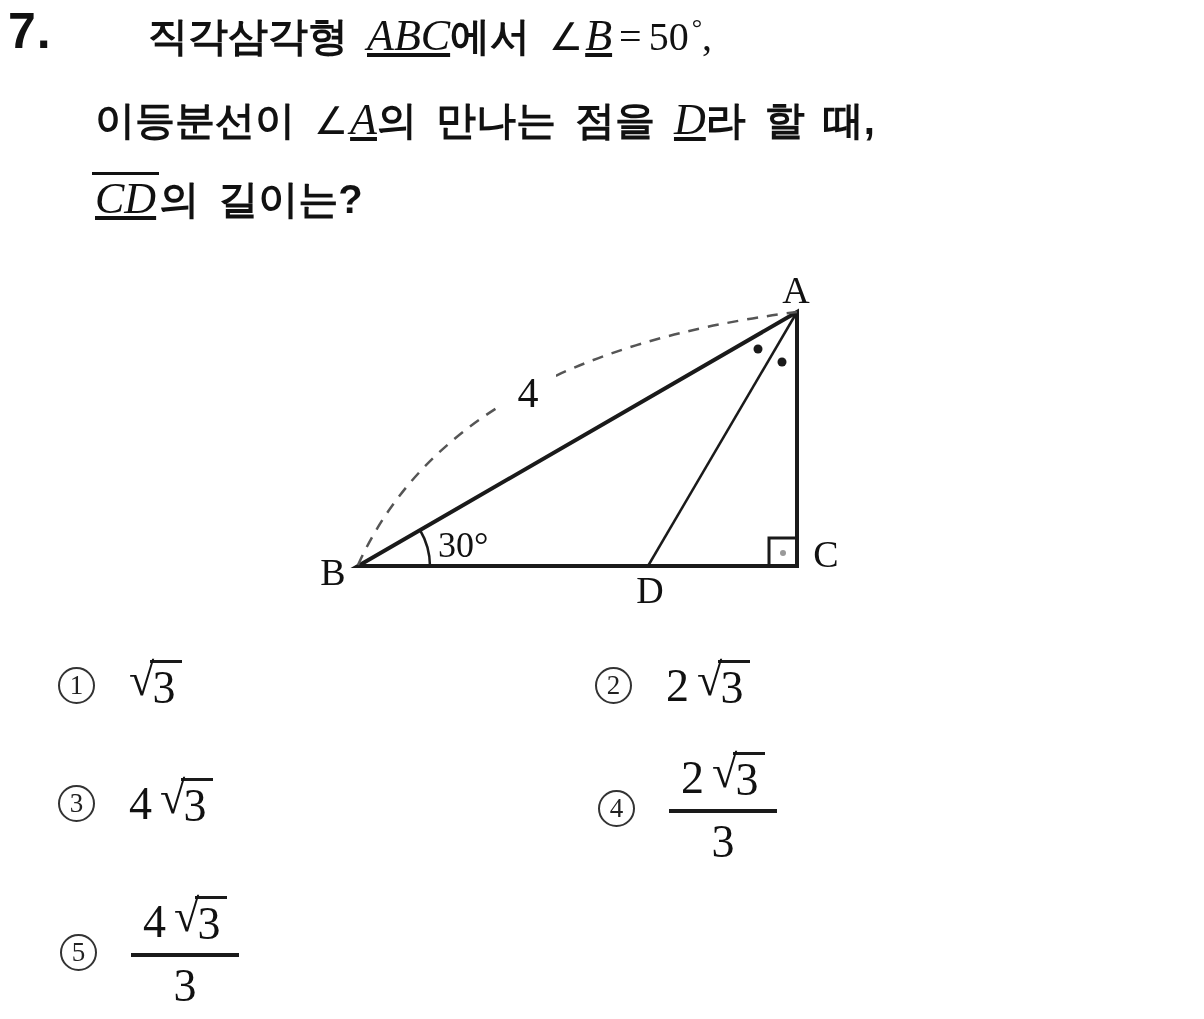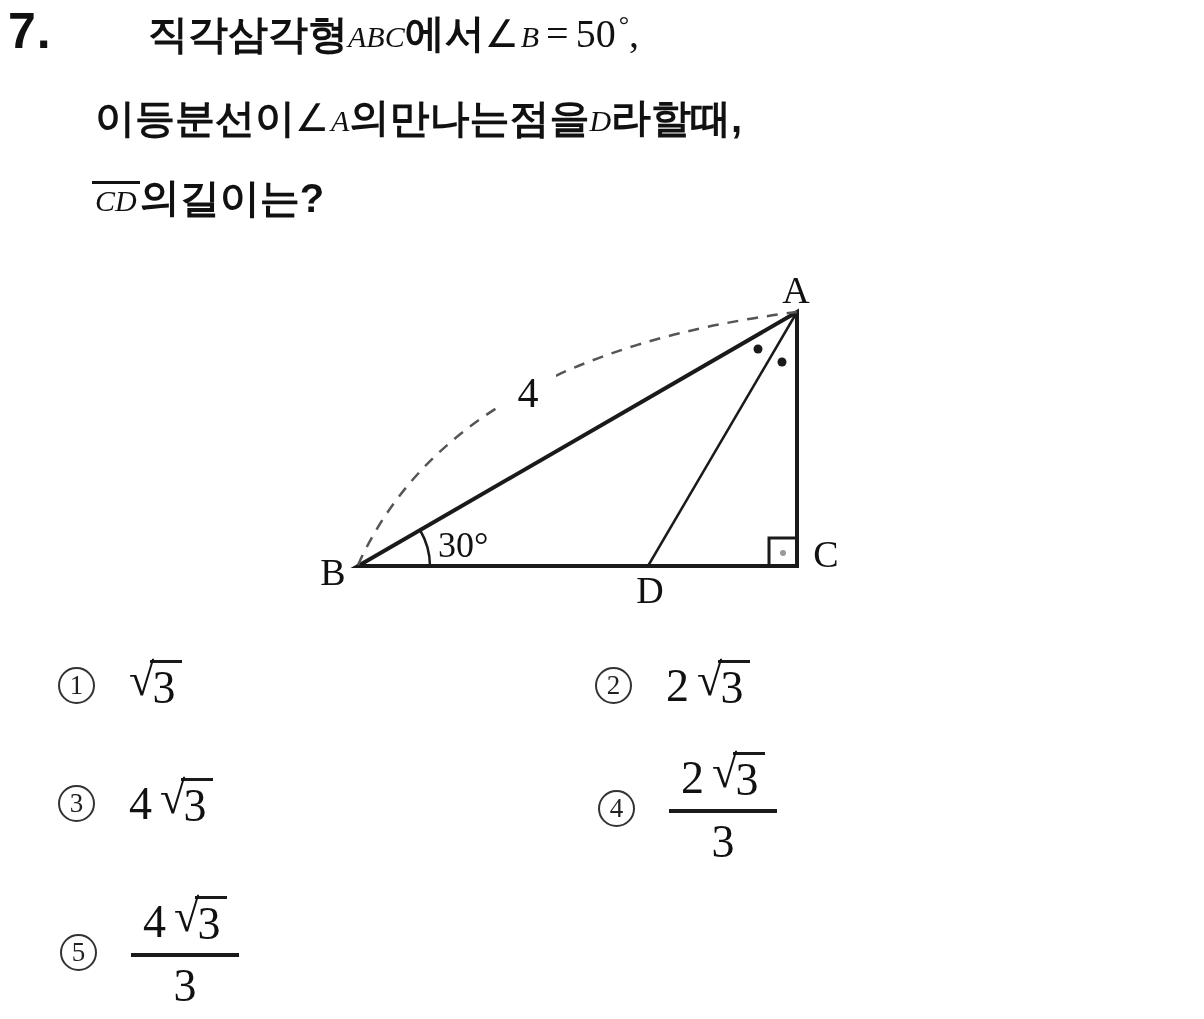--- a/index.html
+++ b/index.html
@@ -10,29 +10,29 @@
     overflow:hidden;
   }
   
   .qnum {
     position:absolute; left:8px; top:2px;
     font-family:"Liberation Sans", sans-serif;
     font-weight:700; font-size:50px; letter-spacing:1px;
   }
   .qline {
     position:absolute; white-space:nowrap;
-    display:flex; align-items:flex-end; 
+    display:flex; align-items:center; gap:19px;
     font-size:40px; line-height:1.25;
   }
   #line1 { left:148px; top:8px; }
   #line2 { left:95px;  top:92px; }
   #line3 { left:92px;  top:172px; }
   .run { white-space:nowrap; }
   .k  { font-family:"Liberation Sans", sans-serif; font-weight:700; font-size:40px; }
-  .mi { font-family:"Liberation Serif", serif; font-style:italic; font-size:30px; }
+  .mi { font-family:"Liberation Serif", serif; font-style:italic; font-size:44px;text-decoration:underline; }
   .up { font-family:"Liberation Serif", serif; font-style:normal; font-size:40px; }
   .eq { margin:0 7px; }
   .deg { font-size:26px; vertical-align:super; margin-left:3px; }
   .ang { font-size:38px; margin-right:2px; }
   .ov { display:inline-block; border-top:3px solid #111; padding:1px 3px 0 3px; line-height:1.05; }
   
   .figure { position:absolute; left:295px; top:256px; }
   
   .choice { position:absolute; display:flex; align-items:center; }
   .cnum {

